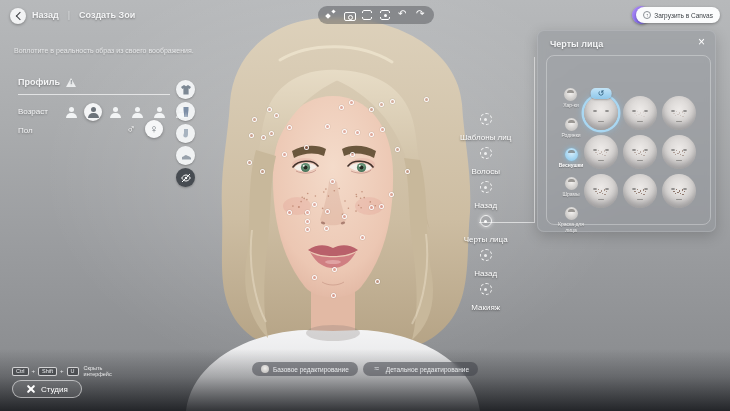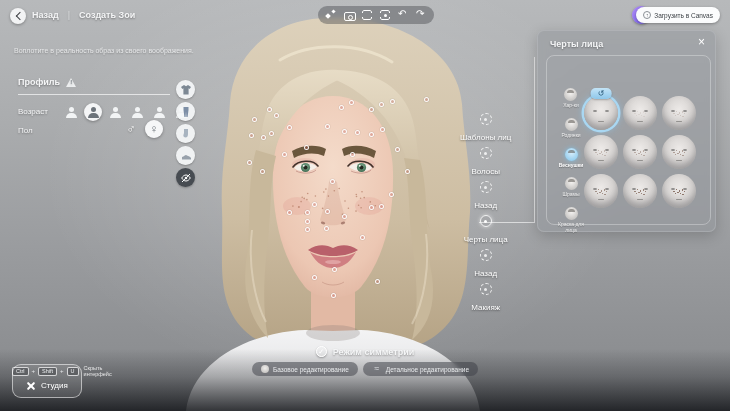--- a/index.html
+++ b/index.html
@@ -128,22 +128,22 @@
   .mode-pill .m-ic{width:8px;height:8px;border-radius:50%;background:radial-gradient(circle at 50% 40%,#f0eeec,#b9b7b5);flex:none;}
   .mode-pill .m-ic2{width:10px;height:8px;flex:none;color:#dfe2e5;font-size:8px;line-height:8px;}
   
   #bottom-fade{position:absolute;left:0;bottom:0;width:730px;height:62px;z-index:4;pointer-events:none;
     background:linear-gradient(180deg,rgba(20,22,26,0) 0%,rgba(20,22,26,.30) 45%,rgba(14,16,20,.82) 100%);}
   #shortcut{position:absolute;left:12px;bottom:33px;display:flex;align-items:center;gap:3px;z-index:5;}
   .kbd{font-size:5.5px;color:#eceef0;border:1px solid rgba(255,255,255,.75);border-radius:2px;
     padding:1px 3px;background:rgba(40,42,46,.45);line-height:1;}
   .plus{font-size:6px;color:#e4e6e8;}
   #shortcut .sc-label{font-size:5.5px;color:rgba(255,255,255,.85);line-height:1.2;width:36px;margin-left:2px;}
-  #studio-btn{position:absolute;left:12px;bottom:13px;height:17px;display:flex;gap:6px;z-index:5;
-    border:1px solid rgba(255,255,255,.55);background:rgba(255,255,255,.10);border-radius:9px;padding:16px 13px;
+  #studio-btn{position:absolute;left:12px;bottom:13px;height:17px;display:flex;align-items:center;gap:6px;z-index:5;
+    border:1px solid rgba(255,255,255,.55);background:rgba(255,255,255,.10);border-radius:9px;padding:8px 13px;
     color:#fff;font-size:8px;cursor:pointer;}
   .tool-icon{position:relative;width:9px;height:9px;flex:none;}
   .tool-icon::before,.tool-icon::after{content:"";position:absolute;left:3.5px;top:-0.5px;width:2px;height:10px;border-radius:1.5px;background:#fff;}
   .tool-icon::before{transform:rotate(45deg);}
   .tool-icon::after{transform:rotate(-45deg);}
   #tabs{position:absolute;left:193px;bottom:12px;width:330px;display:flex;align-items:center;justify-content:space-between;z-index:5;}
   .tab{background:none;border:none;color:rgba(255,255,255,.88);font-size:8px;padding:4px 2px;cursor:pointer;
     text-shadow:0 1px 2px rgba(0,0,0,.4);white-space:nowrap;}
   .tab.active{background:#f6f7f8;color:#2a2d31;border-radius:10px;padding:4.5px 15px;font-weight:bold;text-shadow:none;
     box-shadow:0 1px 4px rgba(0,0,0,.3);}
@@ -485,24 +485,20 @@
           <button class="thumb">
             <span class="fr-layer" style="opacity: 0.83;"></span>
           </button>
           <button class="thumb">
             <span class="fr-layer" style="opacity: 0.95;"></span>
           </button>
         </div>
     </div>
   </div>
 
-  <div id="symmetry" class="ui">
-    <span class="sym-icon"></span>
-    <span class="lbl txt">Режим симметрии</span>
-  </div>
   <div id="edit-modes" class="ui">
       <button class="mode-pill">
         <span class="m-ic"></span>
         <span>Базовое редактирование</span>
       </button>
       <button class="mode-pill">
         <span class="m-ic2">≈</span>
         <span>Детальное редактирование</span>
       </button>
     </div>

